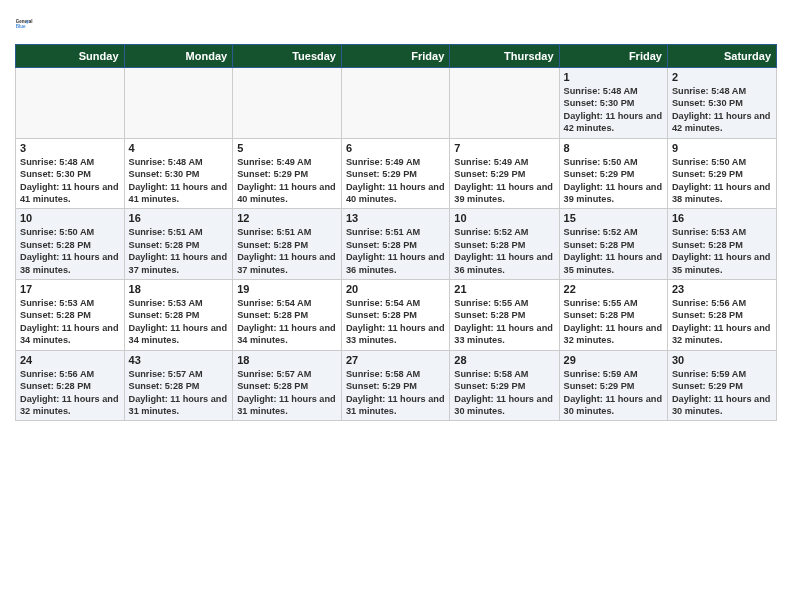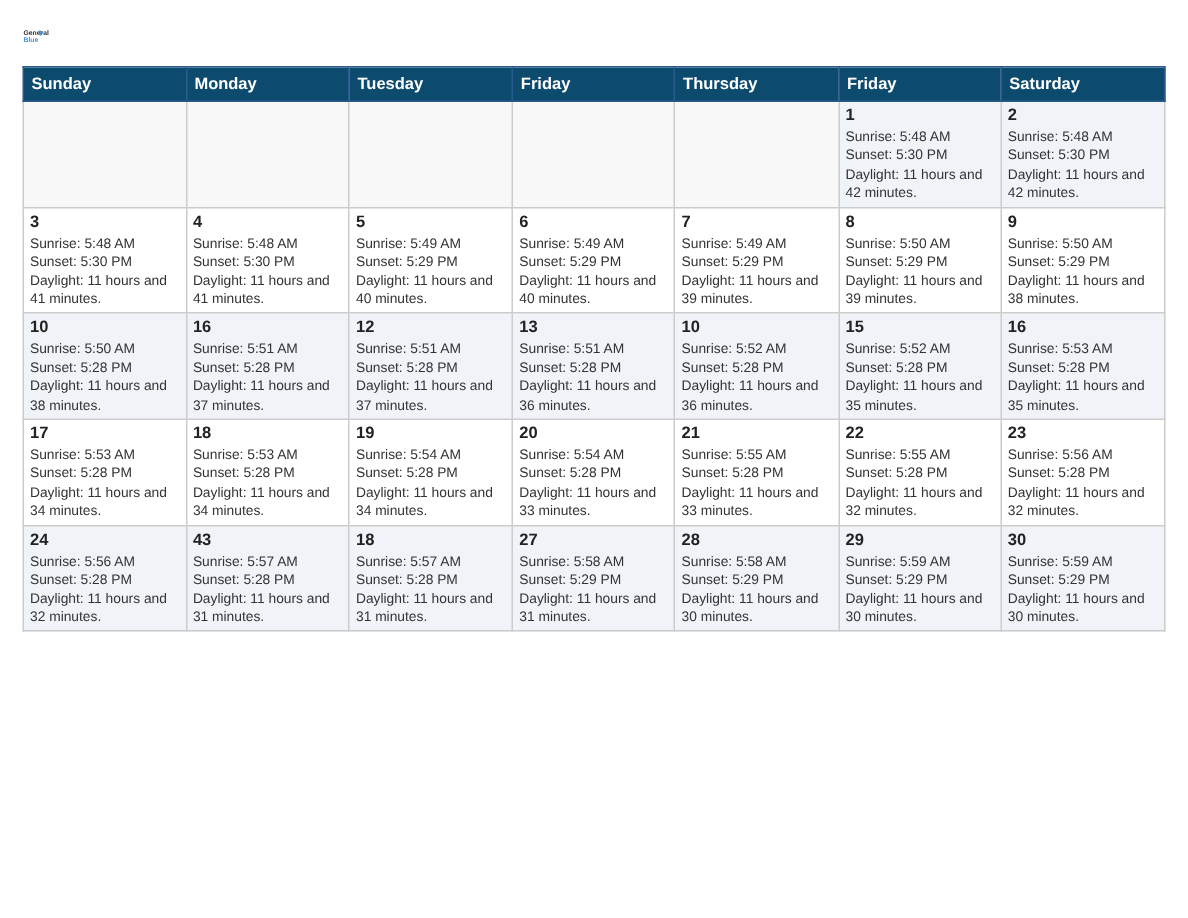--- a/index.html
+++ b/index.html
@@ -42,23 +42,23 @@
       font-size: 14px;
       color: #444;
       margin-top: 2px;
     }
     .calendar {
       width: 100%;
       border-collapse: collapse;
       font-size: 10px;
     }
     .calendar th {
-      background-color: #0c4a6e;
+      background-color: #14532d;
       color: #fff;
-      text-align: left;
+      text-align: right;
       padding: 5px 5px;
       font-size: 11px;
       font-weight: bold;
       border: 1px solid #2a5a8f;
     }
     .calendar td {
       border: 1px solid #ccc;
       vertical-align: top;
       padding: 3px 4px;
       width: 113px;
@@ -75,20 +75,21 @@
       font-size: 11px;
       font-weight: bold;
       color: #222;
       display: block;
       margin-bottom: 2px;
     }
     .day-info {
       font-size: 9.2px;
       color: #333;
       line-height: 1.35;
+      font-weight: bold;
     }
     .empty-cell {
       background: #f8f8f8 !important;
     }
   </style>
 </head>
 <body>
 
 <div class="page">
   <div class="header">

